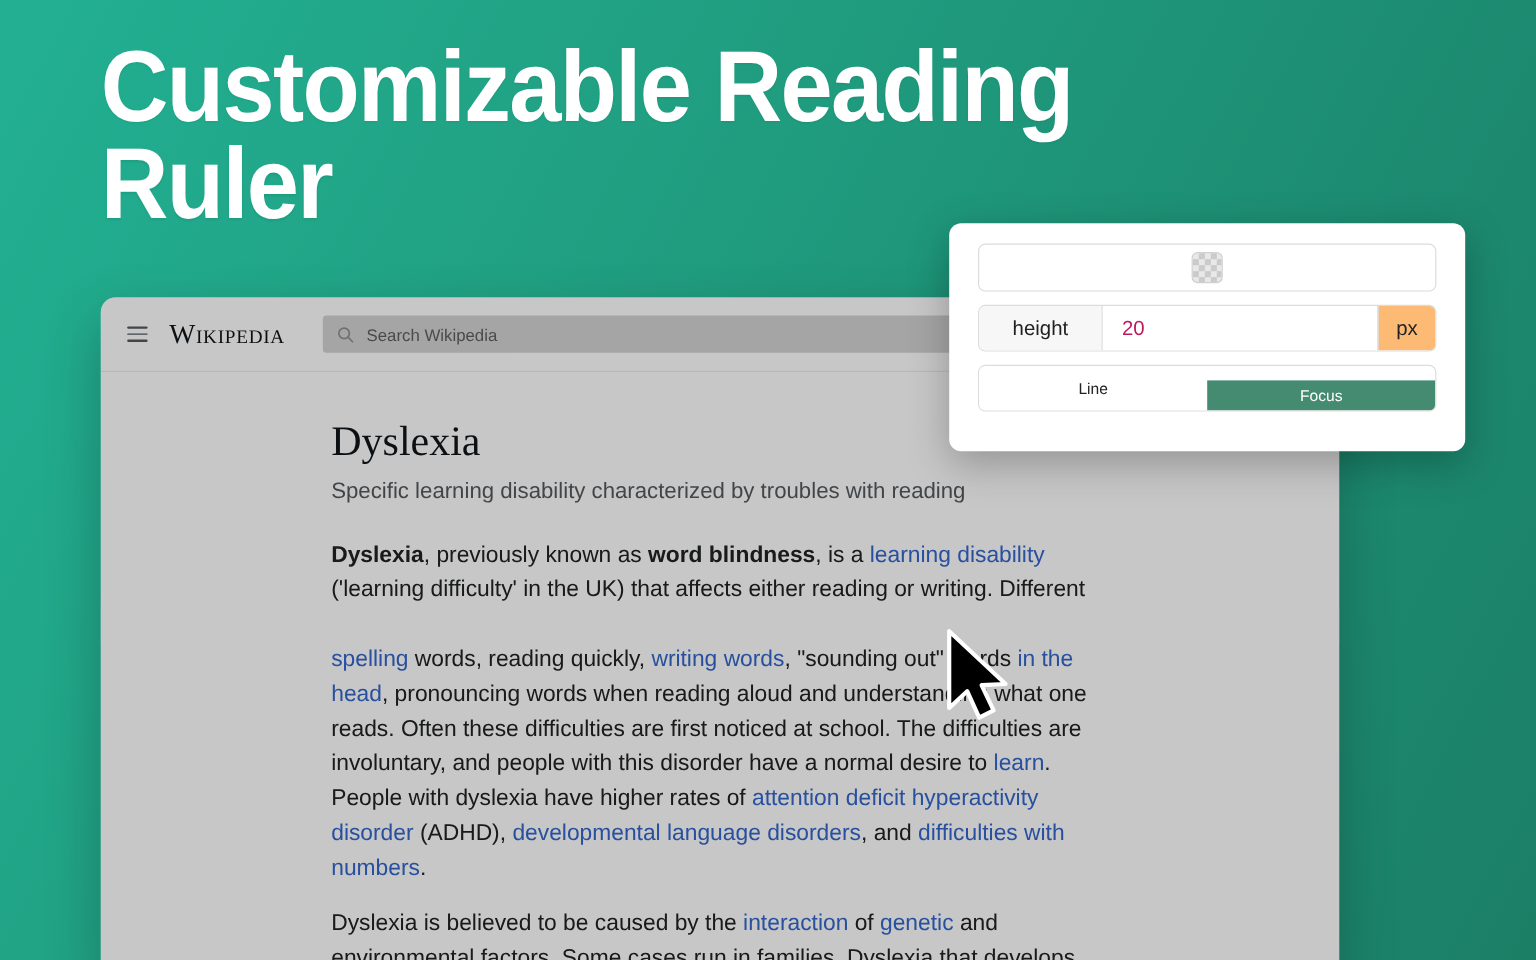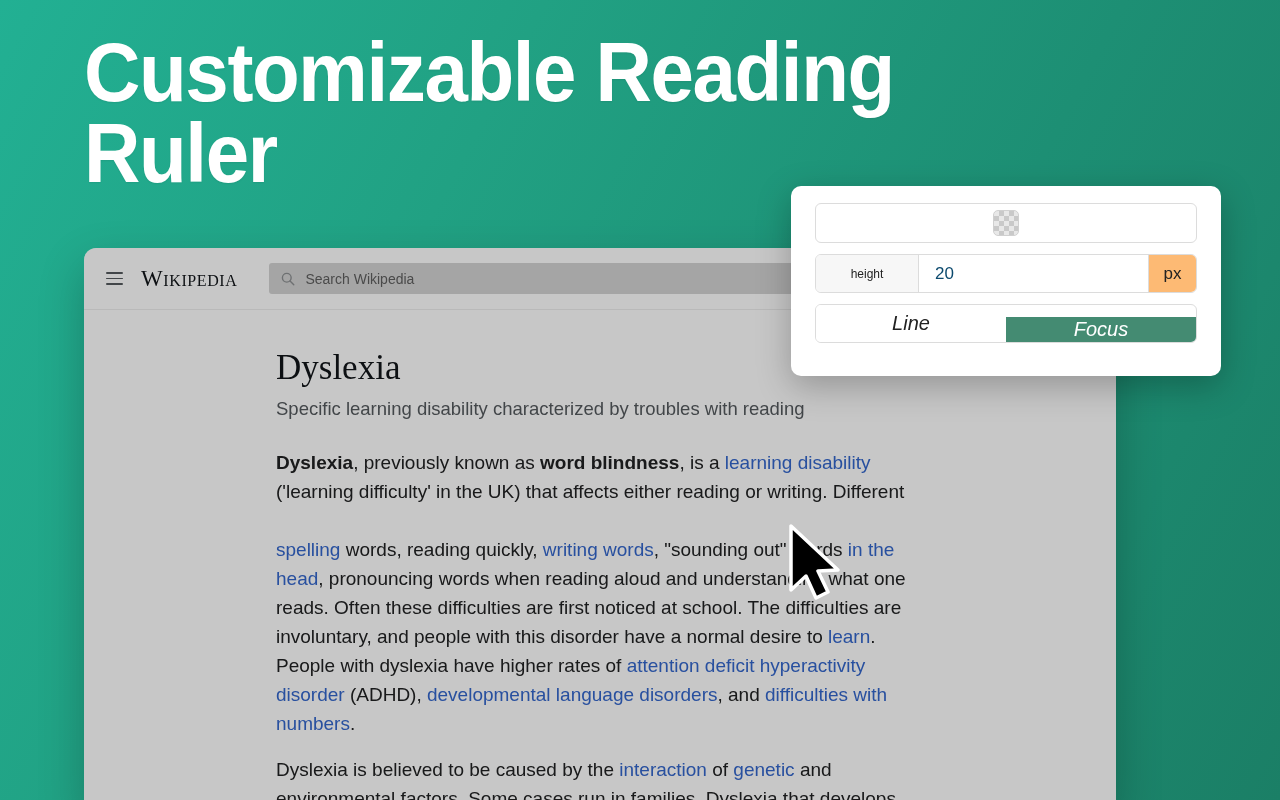--- a/index.html
+++ b/index.html
@@ -145,43 +145,43 @@
   #height-row {
     height:39px;
     border:1px solid #dcdcdc;
     border-radius:6px;
     overflow:hidden;
     margin-bottom:11px;
   }
   #height-label {
     width:103px; background:#f7f7f7;
     display:flex; align-items:center; justify-content:center;
-    font-size:12px; color:#222; border-right:1px solid #dcdcdc;
+    font-size:17px; color:#222; border-right:1px solid #dcdcdc;
   }
   #height-input {
     flex:1; background:#ffffff;
     display:flex; align-items:center;
     padding-left:16px;
-    font-size:17px; color:#0c4a6e;
+    font-size:17px; color:#be185d;
     cursor:text;
   }
   #height-unit {
     width:48px; background:#fdba74;
     display:flex; align-items:center; justify-content:center;
     font-size:17px; color:#222; border-left:1px solid #dcdcdc;
   }
   #mode-row {
     height:39px;
     border:1px solid #dcdcdc;
     border-radius:6px;
     overflow:hidden;
   }
   .mode-btn {
     flex:1; display:flex; align-items:center; justify-content:center;
-    font-size:20px; cursor:pointer;font-style:italic;
+    font-size:13px; cursor:pointer;
   }
   #mode-line { background:#ffffff; color:#222; }
   #mode-focus { color:#ffffff; }
 
   
   #mouse-cursor { position:absolute; left:787px; top:524px; z-index:60; }
 </style>
 </head>
 <body>
 

